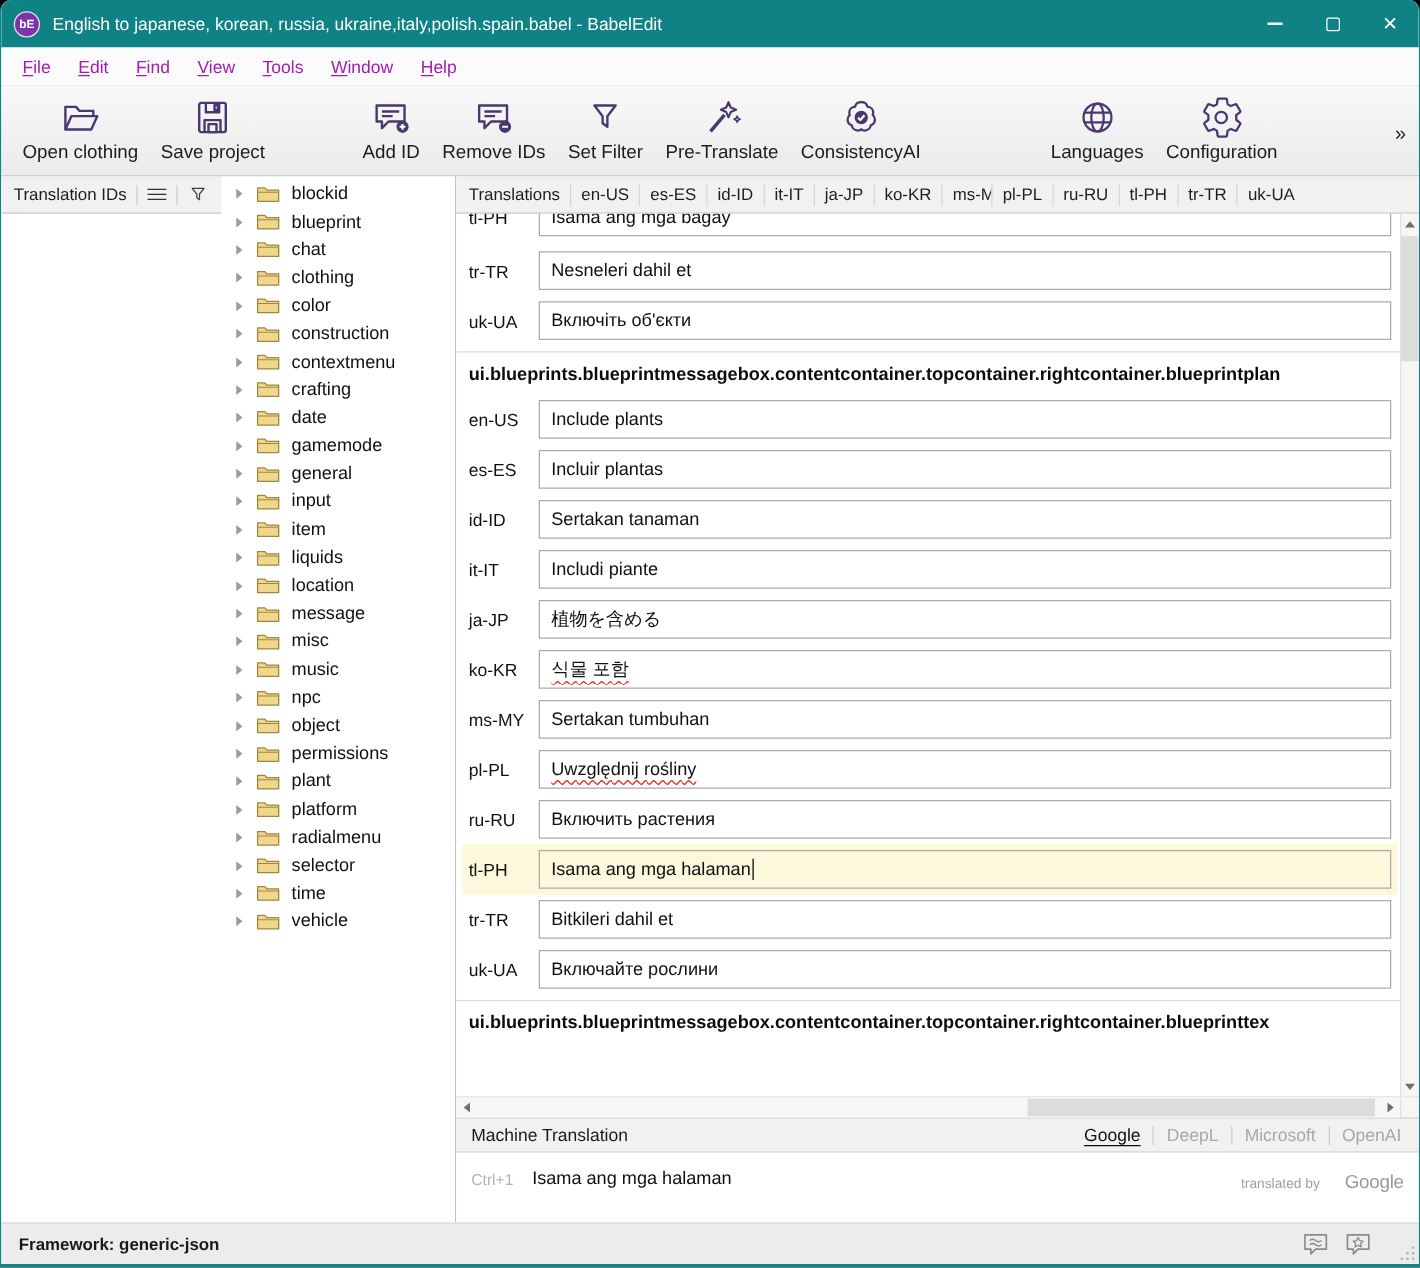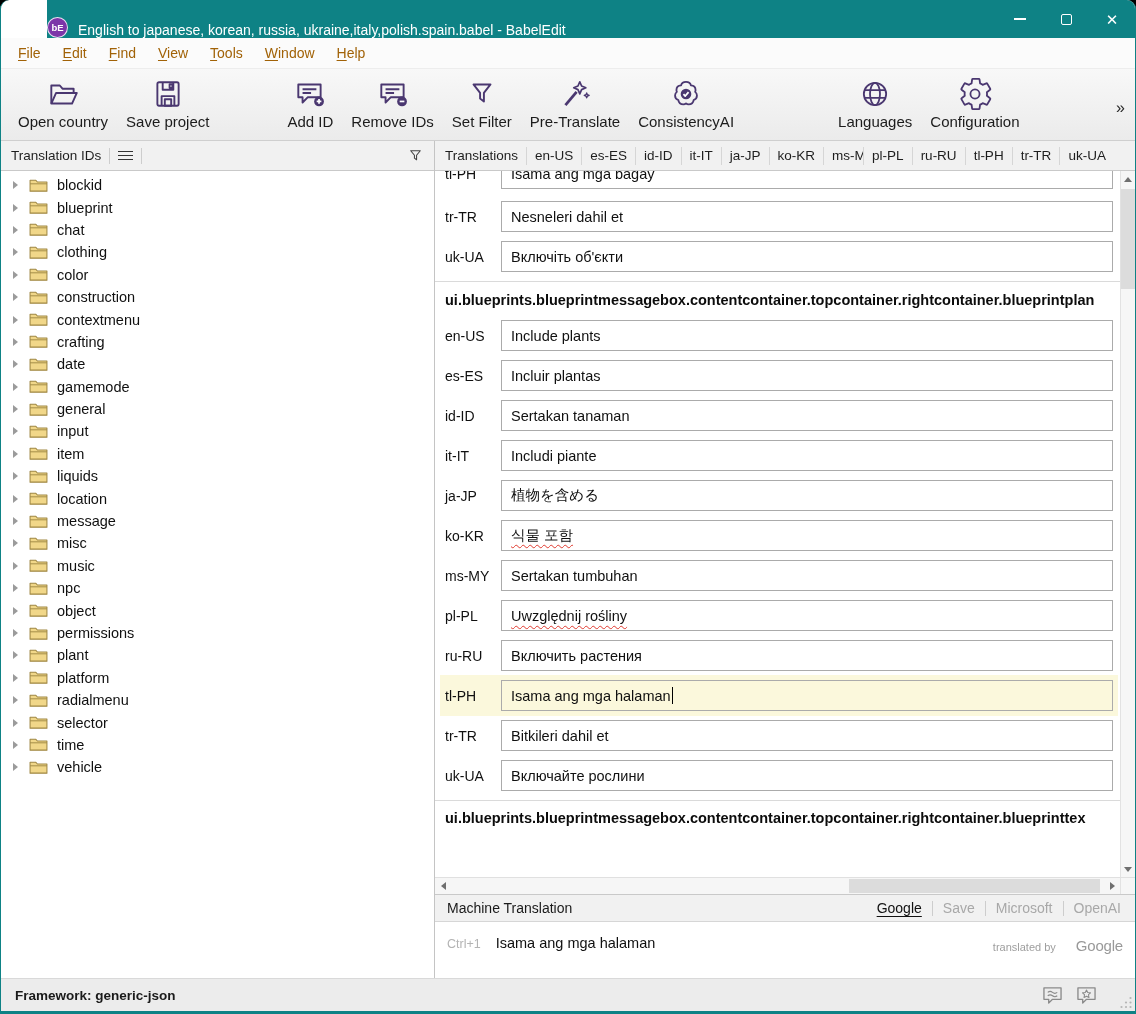--- a/index.html
+++ b/index.html
@@ -9,56 +9,56 @@
     font-family:"Liberation Sans","DejaVu Sans",sans-serif;
     -webkit-font-smoothing:antialiased;
   }
   .window {
     position:absolute; inset:0; display:flex; flex-direction:column;
     background:#fff; border-radius:9px 9px 0 0; overflow:hidden;
     border-left:1px solid #0e8285; border-right:1px solid #0e8285; border-bottom:3px solid #0e8285;
   }
 
   
-  .title-bar { height:38px; background:#0e8285; display:flex; align-items:flex-end; flex:none;margin-left:46px; }
+  .title-bar { height:38px; background:#0e8285; display:flex; align-items:center; padding-left:10px; flex:none; }
   .app-badge {
     width:21px; height:21px; border-radius:50%; background:#7c35a8; border:1px solid rgba(255,255,255,.85);
     color:#fff; font-size:9.5px; font-weight:bold; display:flex; align-items:center; justify-content:center; flex:none;
   }
   .win-title { color:#fff; font-size:14px; margin-left:10px; white-space:nowrap; }
   .win-controls { margin-left:auto; display:flex; height:100%; }
   .win-btn { width:46px; height:100%; display:flex; align-items:center; justify-content:center; }
   .ic-min { width:12px; height:1.5px; background:#fff; }
   .ic-max { width:11px; height:11px; border:1.2px solid #fff; border-radius:2px; }
   .ic-close { color:#fff; font-size:15px; line-height:1; }
 
   
   .menu-bar { height:30px; background:#fbfbfb; display:flex; align-items:center; padding-left:6px; flex:none; }
-  .menu-item { padding:4px 11px; font-size:14px; color:#a16207; }
+  .menu-item { padding:4px 11px; font-size:14px; color:#a21caf; }
   .menu-item u { text-underline-offset:2px; }
 
   
   .toolbar { height:73px; background:linear-gradient(#f8f8f8,#ebebeb); border-top:1px solid #ededed;
     border-bottom:1px solid #cfcfcf; display:flex; align-items:flex-start; padding:5px 10px 0 8px; flex:none; position:relative; }
   .tb-btn { display:flex; flex-direction:column; align-items:center; padding:2px 9px; }
   .tb-btn .tb-icon { height:36px; display:flex; align-items:center; }
   .tb-btn svg { width:34px; height:34px; }
   .tb-label { font-size:15px; color:#1c1c1c; margin-top:1px; white-space:nowrap; }
   .gap2 { margin-left:60px; }
   .gap3 { margin-left:86px; }
   .tb-overflow { position:absolute; right:10px; top:30px; font-size:16px; color:#2a2a2a; }
 
   
   .main { flex:1; display:flex; min-height:0; }
   .panel-header { height:30px; background:#f1f1f1; border-bottom:1px solid #c9c9c9;
     display:flex; align-items:center; font-size:13.5px; color:#1e1e1e; padding:0 10px; flex:none; }
   .hsep { width:1px; height:16px; background:#cdcdcd; margin:0 8px; flex:none; }
 
   
-  .left-panel { width:434px; flex:none; border-right:1px solid #c4c4c4; display:flex; flex-direction:column; background:#fff; }
+  .left-panel { width:364px; flex:none; border-right:1px solid #c4c4c4; display:flex; flex-direction:row; background:#fff; }
   .hamburger { width:15px; display:flex; flex-direction:column; gap:2.5px; }
   .hamburger i { height:1.6px; background:#333; display:block; }
   .lp-funnel { margin-left:auto; display:flex; }
   .tree { flex:1; overflow:hidden; padding-top:3px; }
   .tree-item { height:22.4px; display:flex; align-items:center; padding-left:12px; font-size:14.5px; color:#101010; }
   .tree-item.selected { background:#e9e9e9; }
   .tw-arrow { width:0; height:0; border-top:4px solid transparent; border-bottom:4px solid transparent;
     border-left:5px solid #9b9b9b; margin-right:0; flex:none; }
   .tw-folder { margin:0 9px 0 11px; display:flex; flex:none; }
 
@@ -160,21 +160,21 @@
     </div>
 
   <div class="toolbar" id="toolbar">
     <div class="tb-btn">
         <span class="tb-icon">
           <svg viewBox="0 0 32 32" fill="none" stroke="#4a3770" stroke-width="1.8" stroke-linejoin="round">
             <path d="M5 25 V8 h8 l2.5 3 H26 v4"></path>
             <path d="M5 25 l4.5-10 H29 l-4.5 10 z"></path>
           </svg>
         </span>
-        <span class="tb-label">Open country</span>
+        <span class="tb-label">Open clothing</span>
       </div>
       <div class="tb-btn">
         <span class="tb-icon">
           <svg viewBox="0 0 32 32" fill="none" stroke="#4a3770" stroke-width="1.8" stroke-linejoin="round">
             <rect x="6" y="5" width="20" height="22" rx="1.5"></rect>
             <path d="M11 5 v7 h10 V5"></path>
             <rect x="17.5" y="6.8" width="2.6" height="3.6"></rect>
             <path d="M10 27 v-9 h12 v9"></path>
             <rect x="13" y="21" width="6" height="6"></rect>
           </svg>
@@ -686,21 +686,21 @@
         </div>
         <div class="sb-corner"></div>
       </div>
 
       <div class="mt-panel">
         <div class="mt-header">
           <span>Machine Translation</span>
           <div class="providers" id="providers">
               <span class="provider active">Google</span>
               <span class="psep"></span>
-              <span class="provider">Save</span>
+              <span class="provider">DeepL</span>
               <span class="psep"></span>
               <span class="provider">Microsoft</span>
               <span class="psep"></span>
               <span class="provider">OpenAI</span>
             </div>
         </div>
         <div class="mt-body">
           <span class="mt-shortcut">Ctrl+1</span>
           <span class="mt-suggestion">Isama ang mga halaman</span>
           <span class="mt-attrib">

